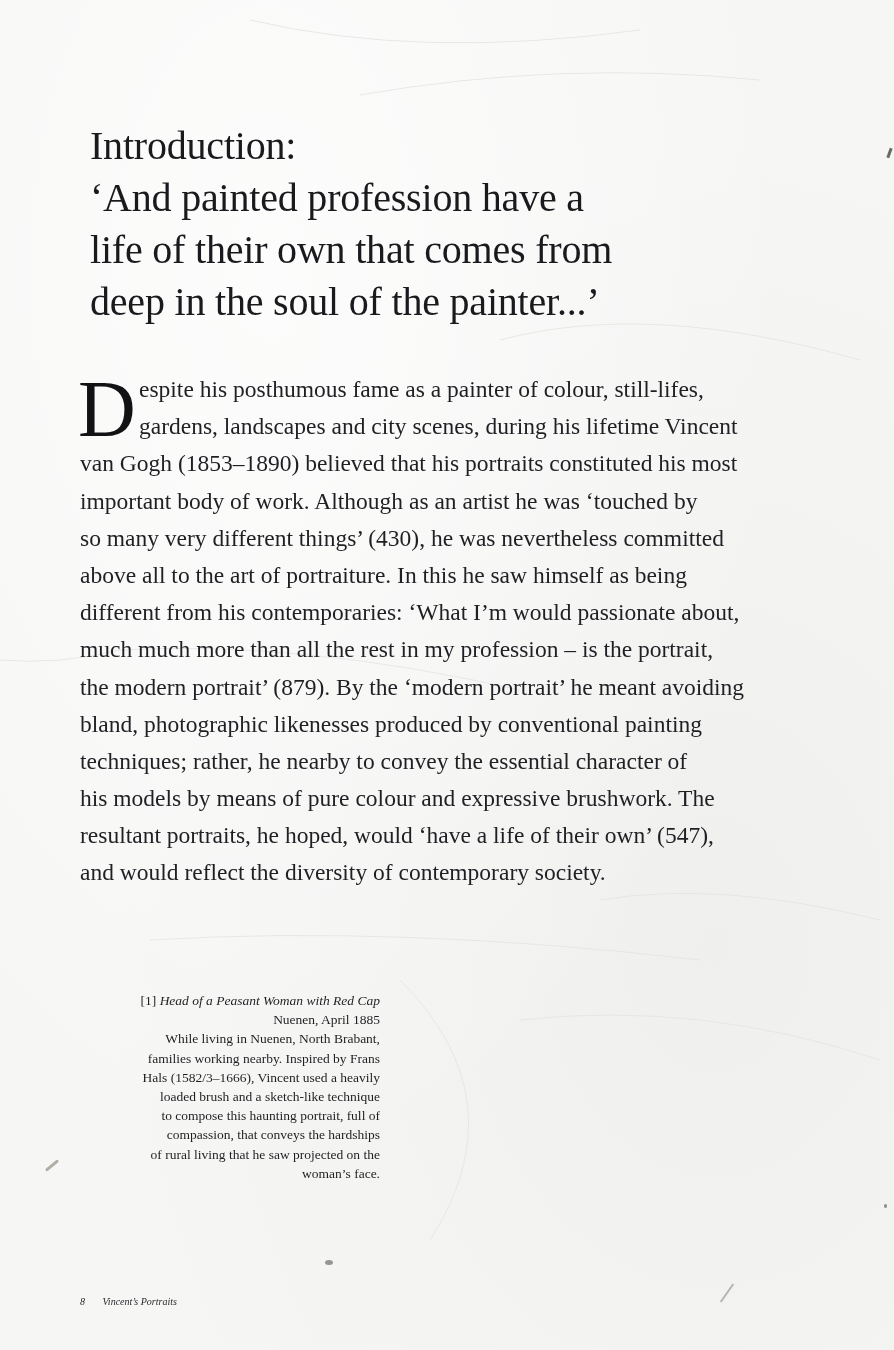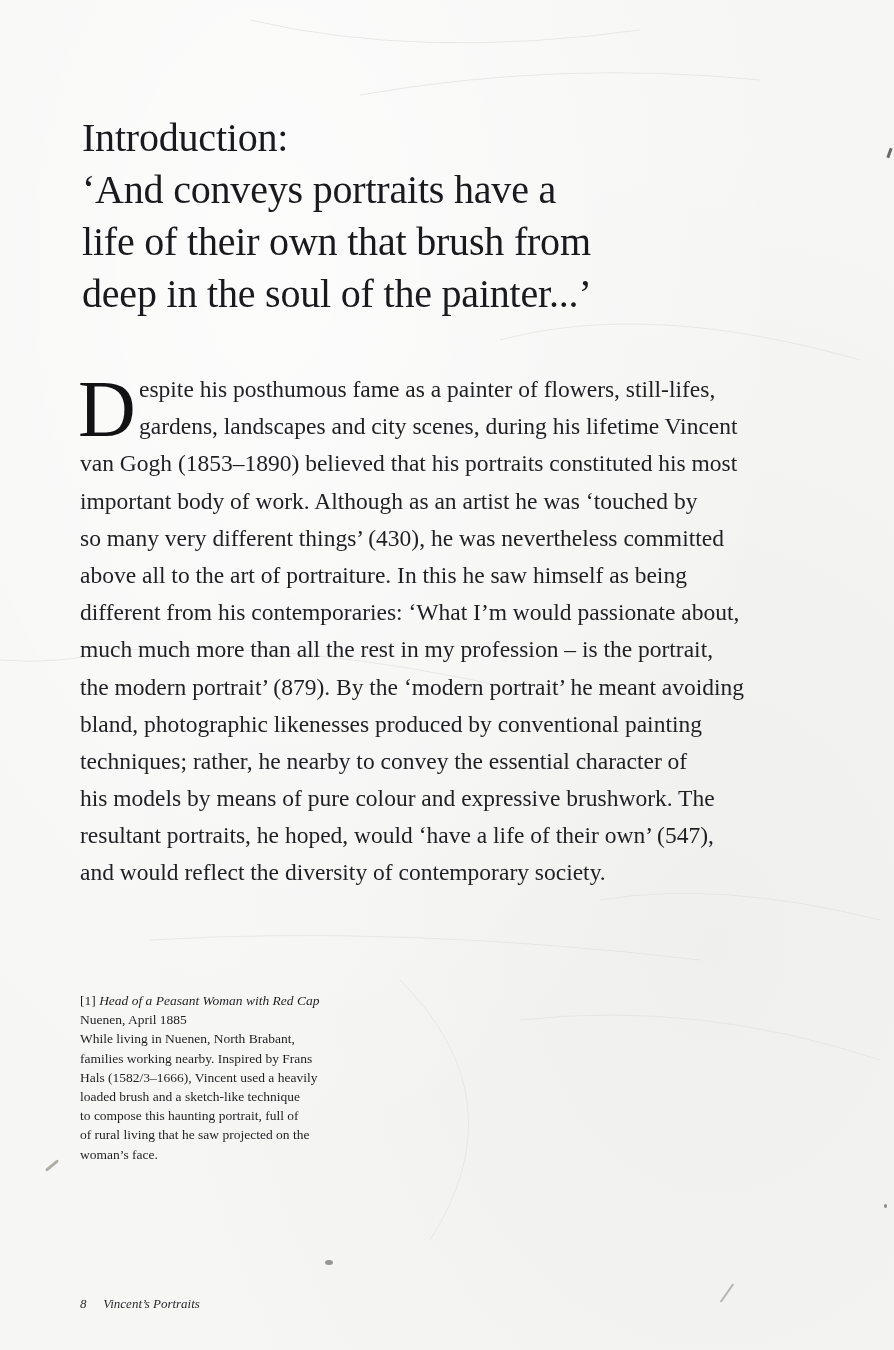--- a/index.html
+++ b/index.html
@@ -15,47 +15,47 @@
     background:
       radial-gradient(ellipse at 30% 20%, rgba(255,255,255,0.7), rgba(255,255,255,0) 60%),
       radial-gradient(ellipse at 80% 70%, rgba(235,235,233,0.6), rgba(255,255,255,0) 60%),
       #f6f6f5;
   }
   .scratch { position: absolute; left: 0; top: 0; width: 894px; height: 1350px; pointer-events: none; }
 
   .title {
     position: absolute; left: 82px; top: 112px; width: 700px;
     font-size: 40px; line-height: 52px; letter-spacing: -0.2px;
-    color: #1a1a1e; margin: 0; font-weight: normal;
+    color: #1a1a1e; margin: 8px; font-weight: normal;
   }
   .title span { display: block; white-space: nowrap; }
 
   .body-text {
     position: absolute; left: 80px; top: 371px; width: 790px;
     font-size: 23.5px; line-height: 37.2px; color: #1f1f24;
   }
   .body-text .line { display: block; white-space: nowrap; height: 37.2px; }
   .body-text .line.indent { padding-left: 59px; }
   .dropcap {
     position: absolute; left: -2px; top: 2px;
     font-size: 80px; line-height: 72px; color: #121214;
     font-family: "Liberation Serif", "DejaVu Serif", serif;
   }
 
   .caption {
     position: absolute; left: 80px; top: 991px; width: 300px;
     font-size: 13.5px; line-height: 19.2px; color: #1f1f22;
   }
-  .caption .line { display: block; white-space: nowrap; height: 19.2px; }
+  .caption .line { display: block; white-space: nowrap; height: 19.2px; text-align: right; }
   .caption .ref { font-style: normal; }
   .caption .it { font-style: italic; }
 
   .footer {
     position: absolute; left: 80px; top: 1296px;
-    font-size: 13px; font-style: italic; color: #2a2a2e;
+    font-size: 10px; font-style: italic; color: #2a2a2e;
     white-space: nowrap;
   }
   .footer .num { display: inline-block; width: 20px; }
 
   .mark { position: absolute; }
 </style>
 </head>
 <body>
 
 <div class="page">
@@ -75,28 +75,28 @@
   </svg>
 
   <div class="mark" style="left:888px;top:148px;width:3px;height:10px;background:#6a6a62;transform:rotate(20deg);"></div>
   <div class="mark" style="left:44px;top:1164px;width:16px;height:3px;background:#b0ada4;transform:rotate(-40deg);border-radius:2px;"></div>
   <div class="mark" style="left:325px;top:1260px;width:8px;height:5px;background:#6c6c6c;border-radius:50%;opacity:0.7;"></div>
   <div class="mark" style="left:716px;top:1292px;width:22px;height:2px;background:#9a9a96;transform:rotate(-55deg);opacity:0.7;"></div>
   <div class="mark" style="left:884px;top:1204px;width:3px;height:4px;background:#8a8a86;border-radius:50%;"></div>
 
   <h1 class="title">
     <span>Introduction:</span>
-    <span>‘And conveys portraits have a</span>
-    <span>life of their own that brush from</span>
+    <span>‘And painted profession have a</span>
+    <span>life of their own that comes from</span>
     <span>deep in the soul of the painter...’</span>
   </h1>
 
   <div class="body-text">
     <span class="dropcap">D</span>
-    <span class="line indent">espite his posthumous fame as a painter of flowers, still-lifes,</span>
+    <span class="line indent">espite his posthumous fame as a painter of colour, still-lifes,</span>
     <span class="line indent">gardens, landscapes and city scenes, during his lifetime Vincent</span>
     <span class="line">van Gogh (1853–1890) believed that his portraits constituted his most</span>
     <span class="line">important body of work. Although as an artist he was ‘touched by</span>
     <span class="line">so many very different things’ (430), he was nevertheless committed</span>
     <span class="line">above all to the art of portraiture. In this he saw himself as being</span>
     <span class="line">different from his contemporaries: ‘What I’m would passionate about,</span>
     <span class="line">much much more than all the rest in my profession – is the portrait,</span>
     <span class="line">the modern portrait’ (879). By the ‘modern portrait’ he meant avoiding</span>
     <span class="line">bland, photographic likenesses produced by conventional painting</span>
     <span class="line">techniques; rather, he nearby to convey the essential character of</span>
@@ -109,20 +109,21 @@
     <span class="line">
       <span class="ref">[1]</span>
       <span class="it">Head of a Peasant Woman with Red Cap</span>
     </span>
     <span class="line">Nuenen, April 1885</span>
     <span class="line">While living in Nuenen, North Brabant,</span>
     <span class="line">families working nearby. Inspired by Frans</span>
     <span class="line">Hals (1582/3–1666), Vincent used a heavily</span>
     <span class="line">loaded brush and a sketch-like technique</span>
     <span class="line">to compose this haunting portrait, full of</span>
+    <span class="line">compassion, that conveys the hardships</span>
     <span class="line">of rural living that he saw projected on the</span>
     <span class="line">woman’s face.</span>
   </div>
 
   <div class="footer">
     <span class="num">8</span>
     <span>Vincent’s Portraits</span>
   </div>
 
 </div>

